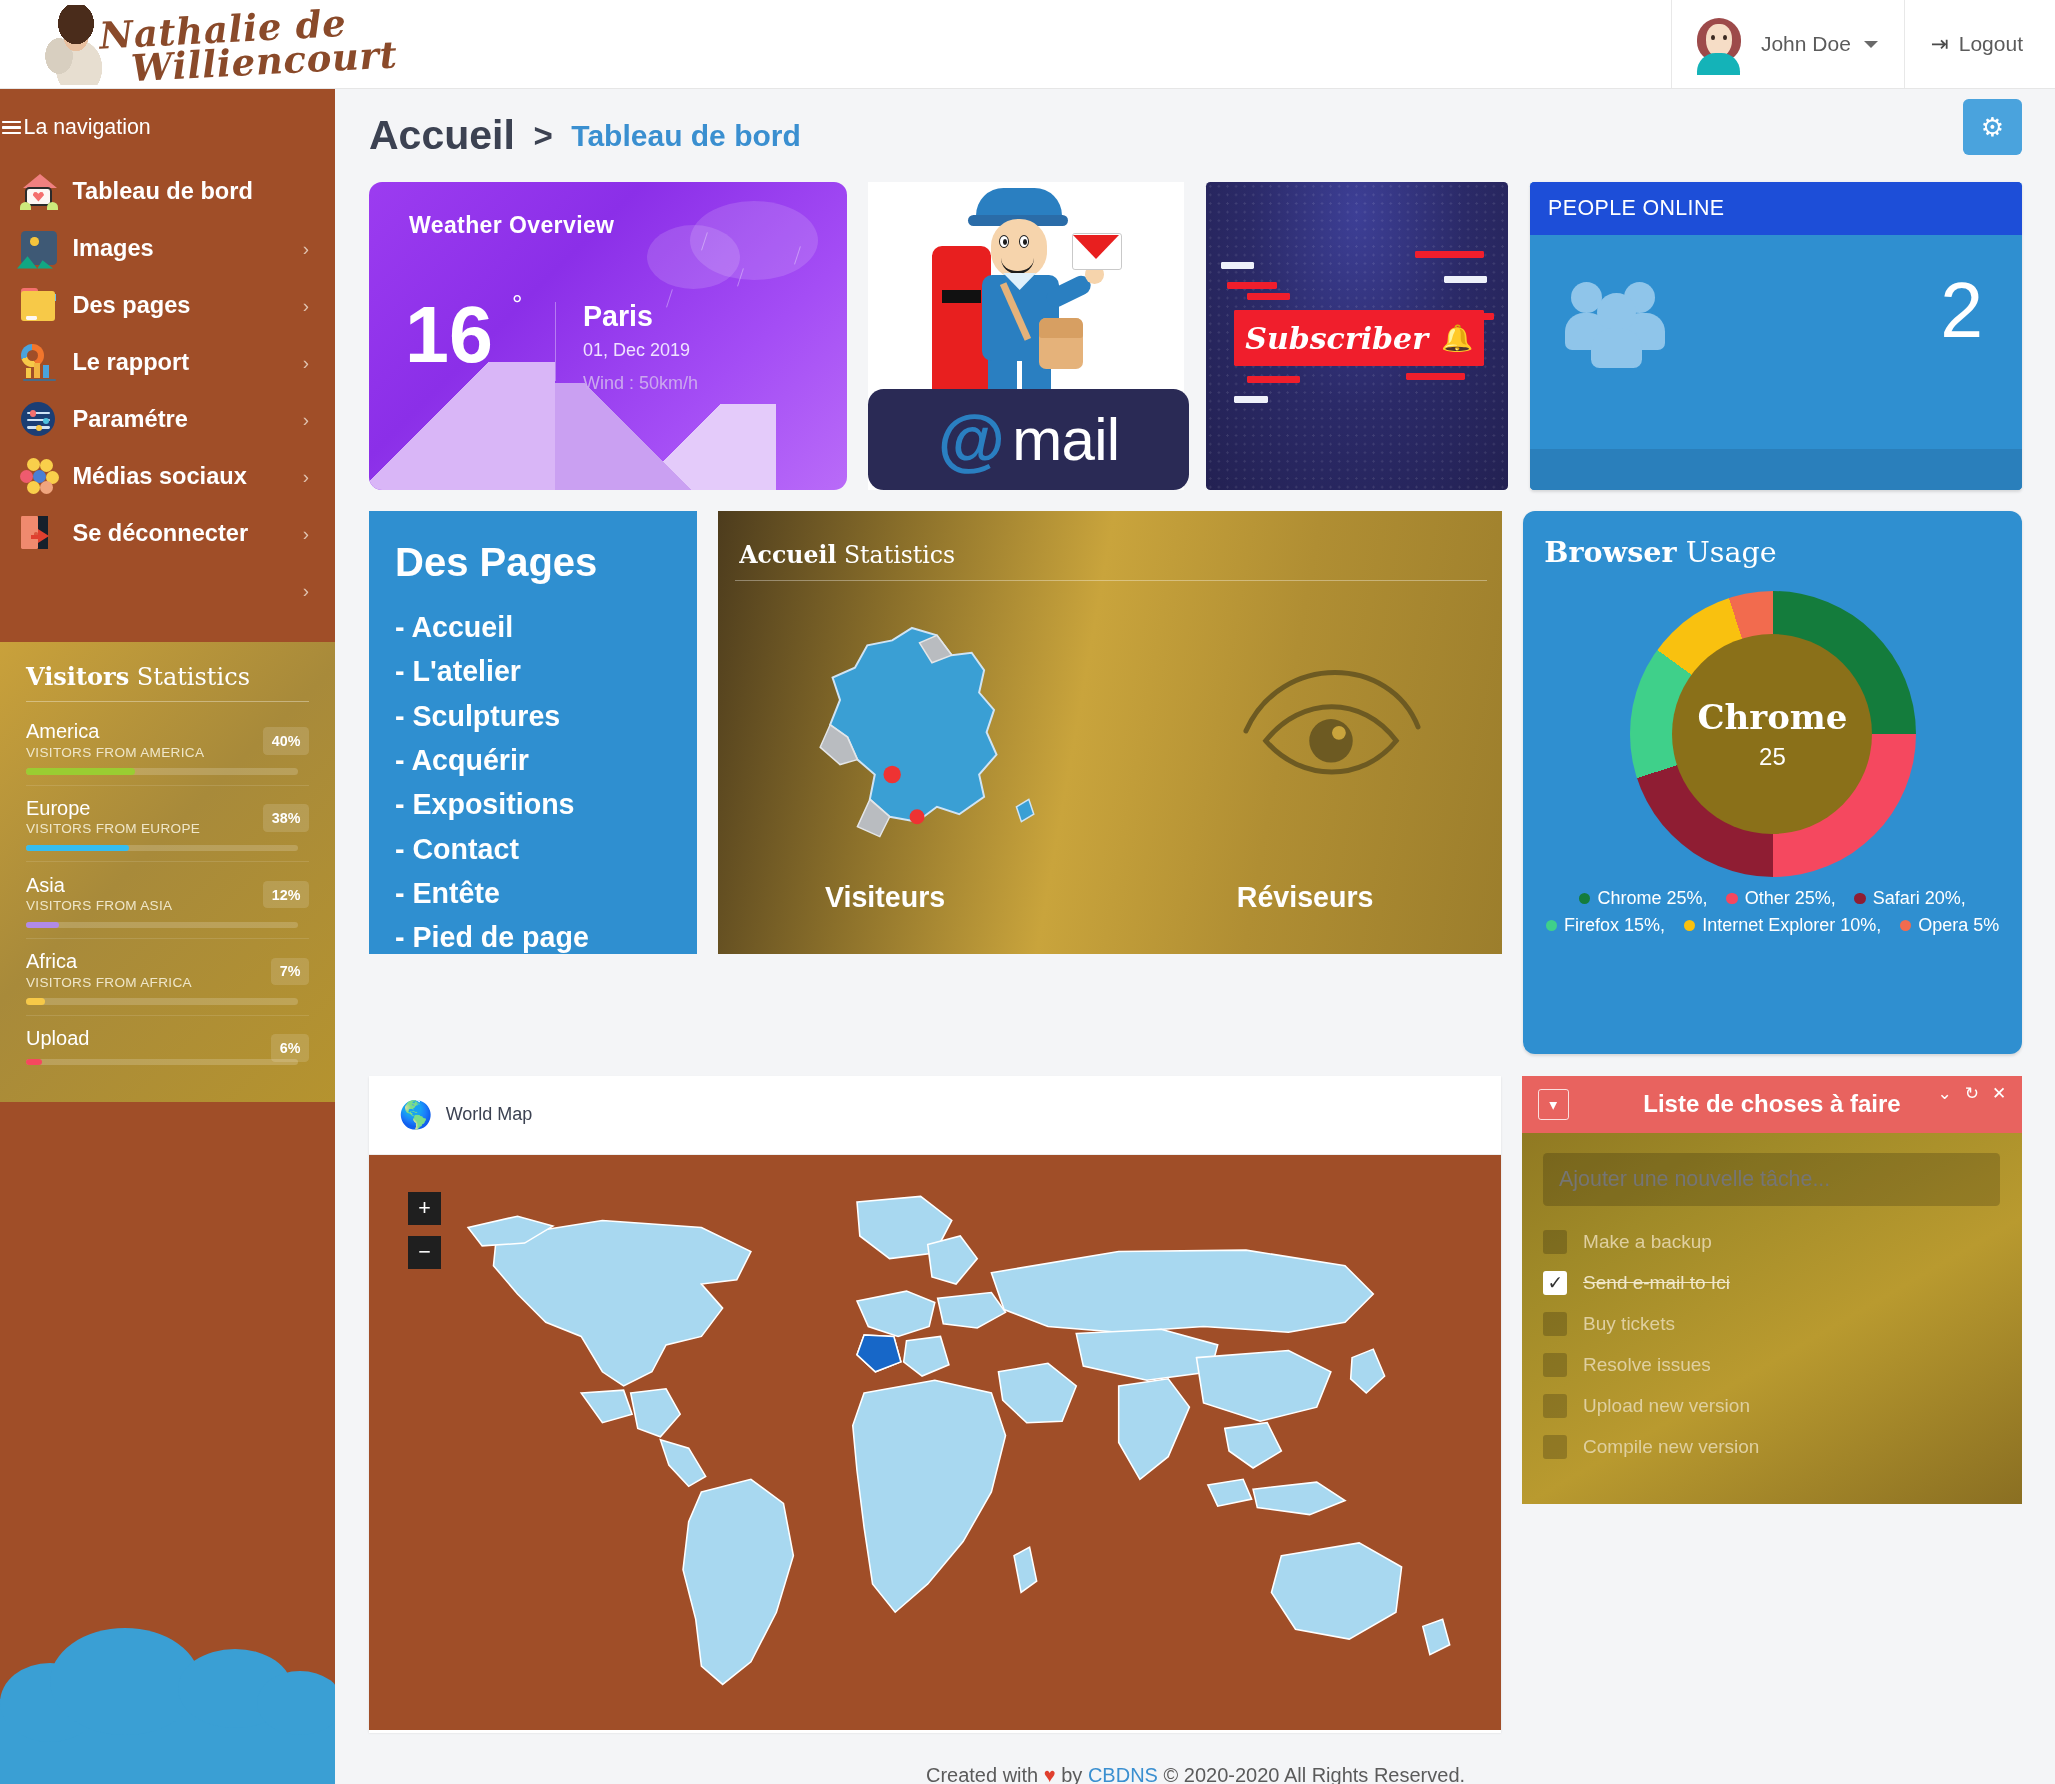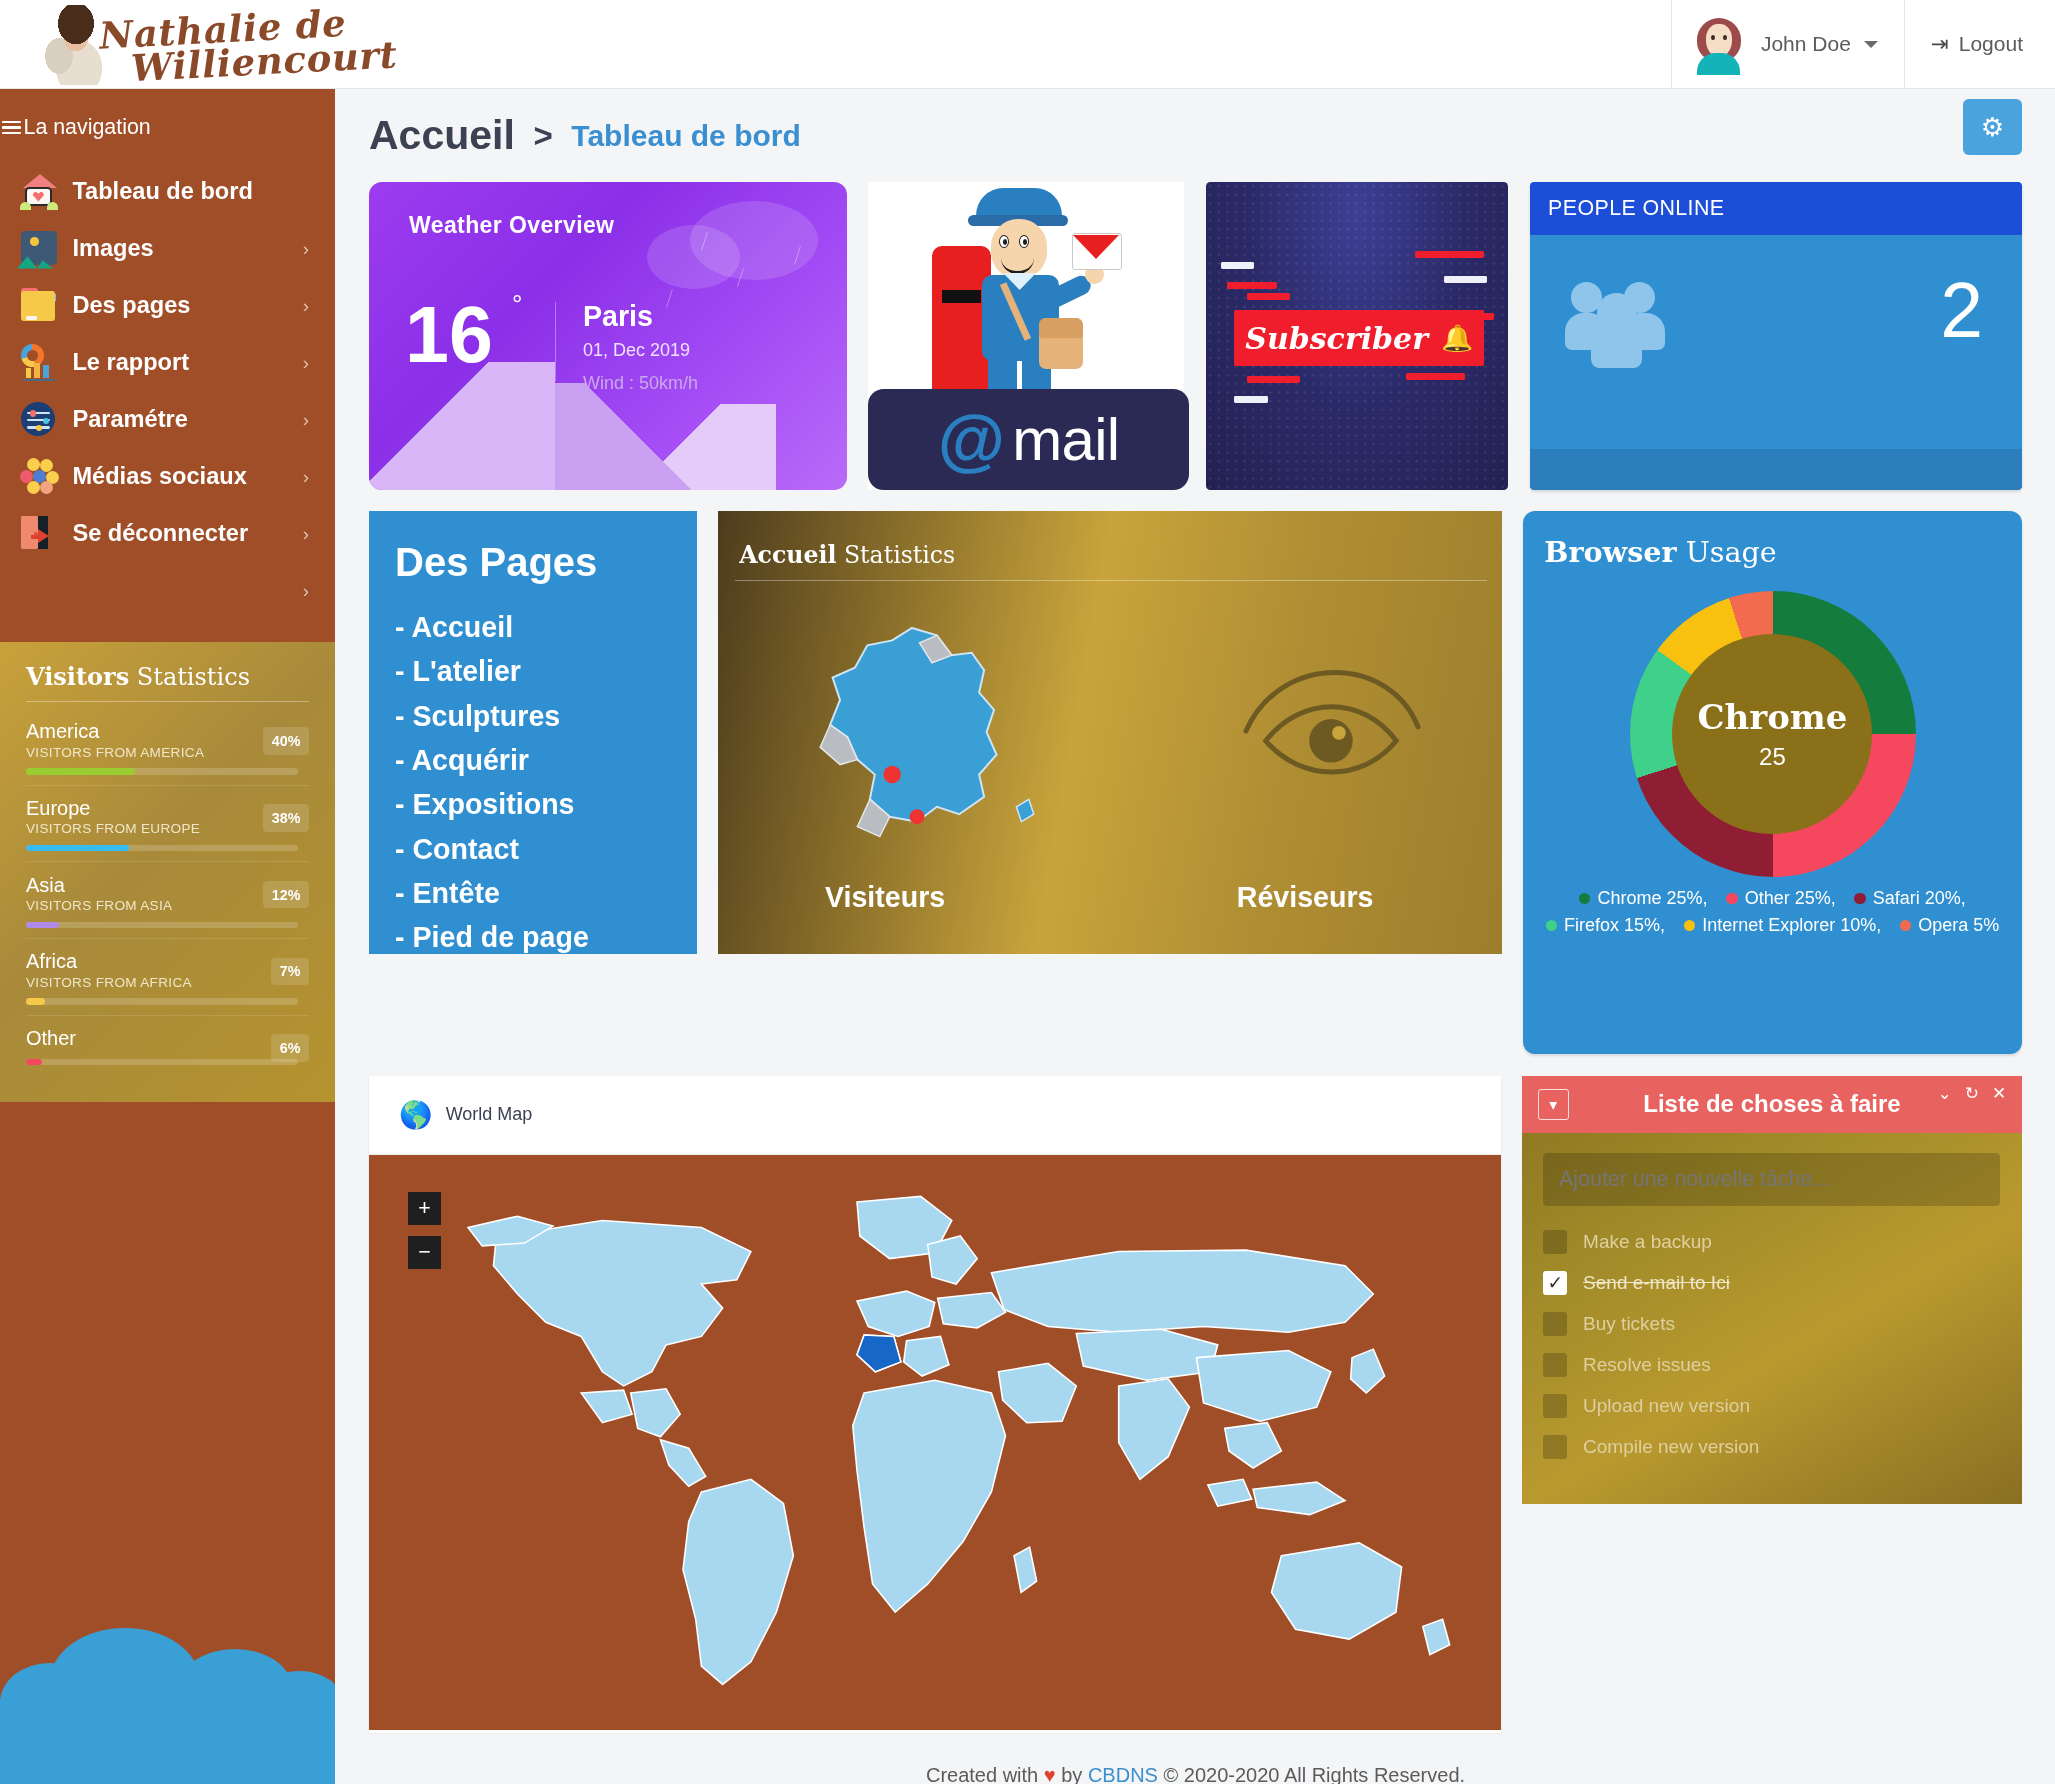--- a/index.html
+++ b/index.html
@@ -526,21 +526,21 @@
     <div class="vrow">
       <div class="vname">Africa</div>
       <div class="vdesc">VISITORS FROM AFRICA</div>
       <div class="vbar-track">
           <div class="vbar" id="vb3" style="width: 7%; background: rgb(247, 201, 72);"></div>
         </div>
       <div class="vbadge">7%</div>
     </div>
 
     <div class="vrow">
-      <div class="vname">Other</div>
+      <div class="vname">Upload</div>
       <div class="vdesc"></div>
       <div class="vbar-track">
           <div class="vbar" id="vb4" style="width: 6%; background: rgb(245, 72, 95);"></div>
         </div>
       <div class="vbadge">6%</div>
     </div>
   </div>
 
   <div class="cloud">
     <div class="c base"></div>

